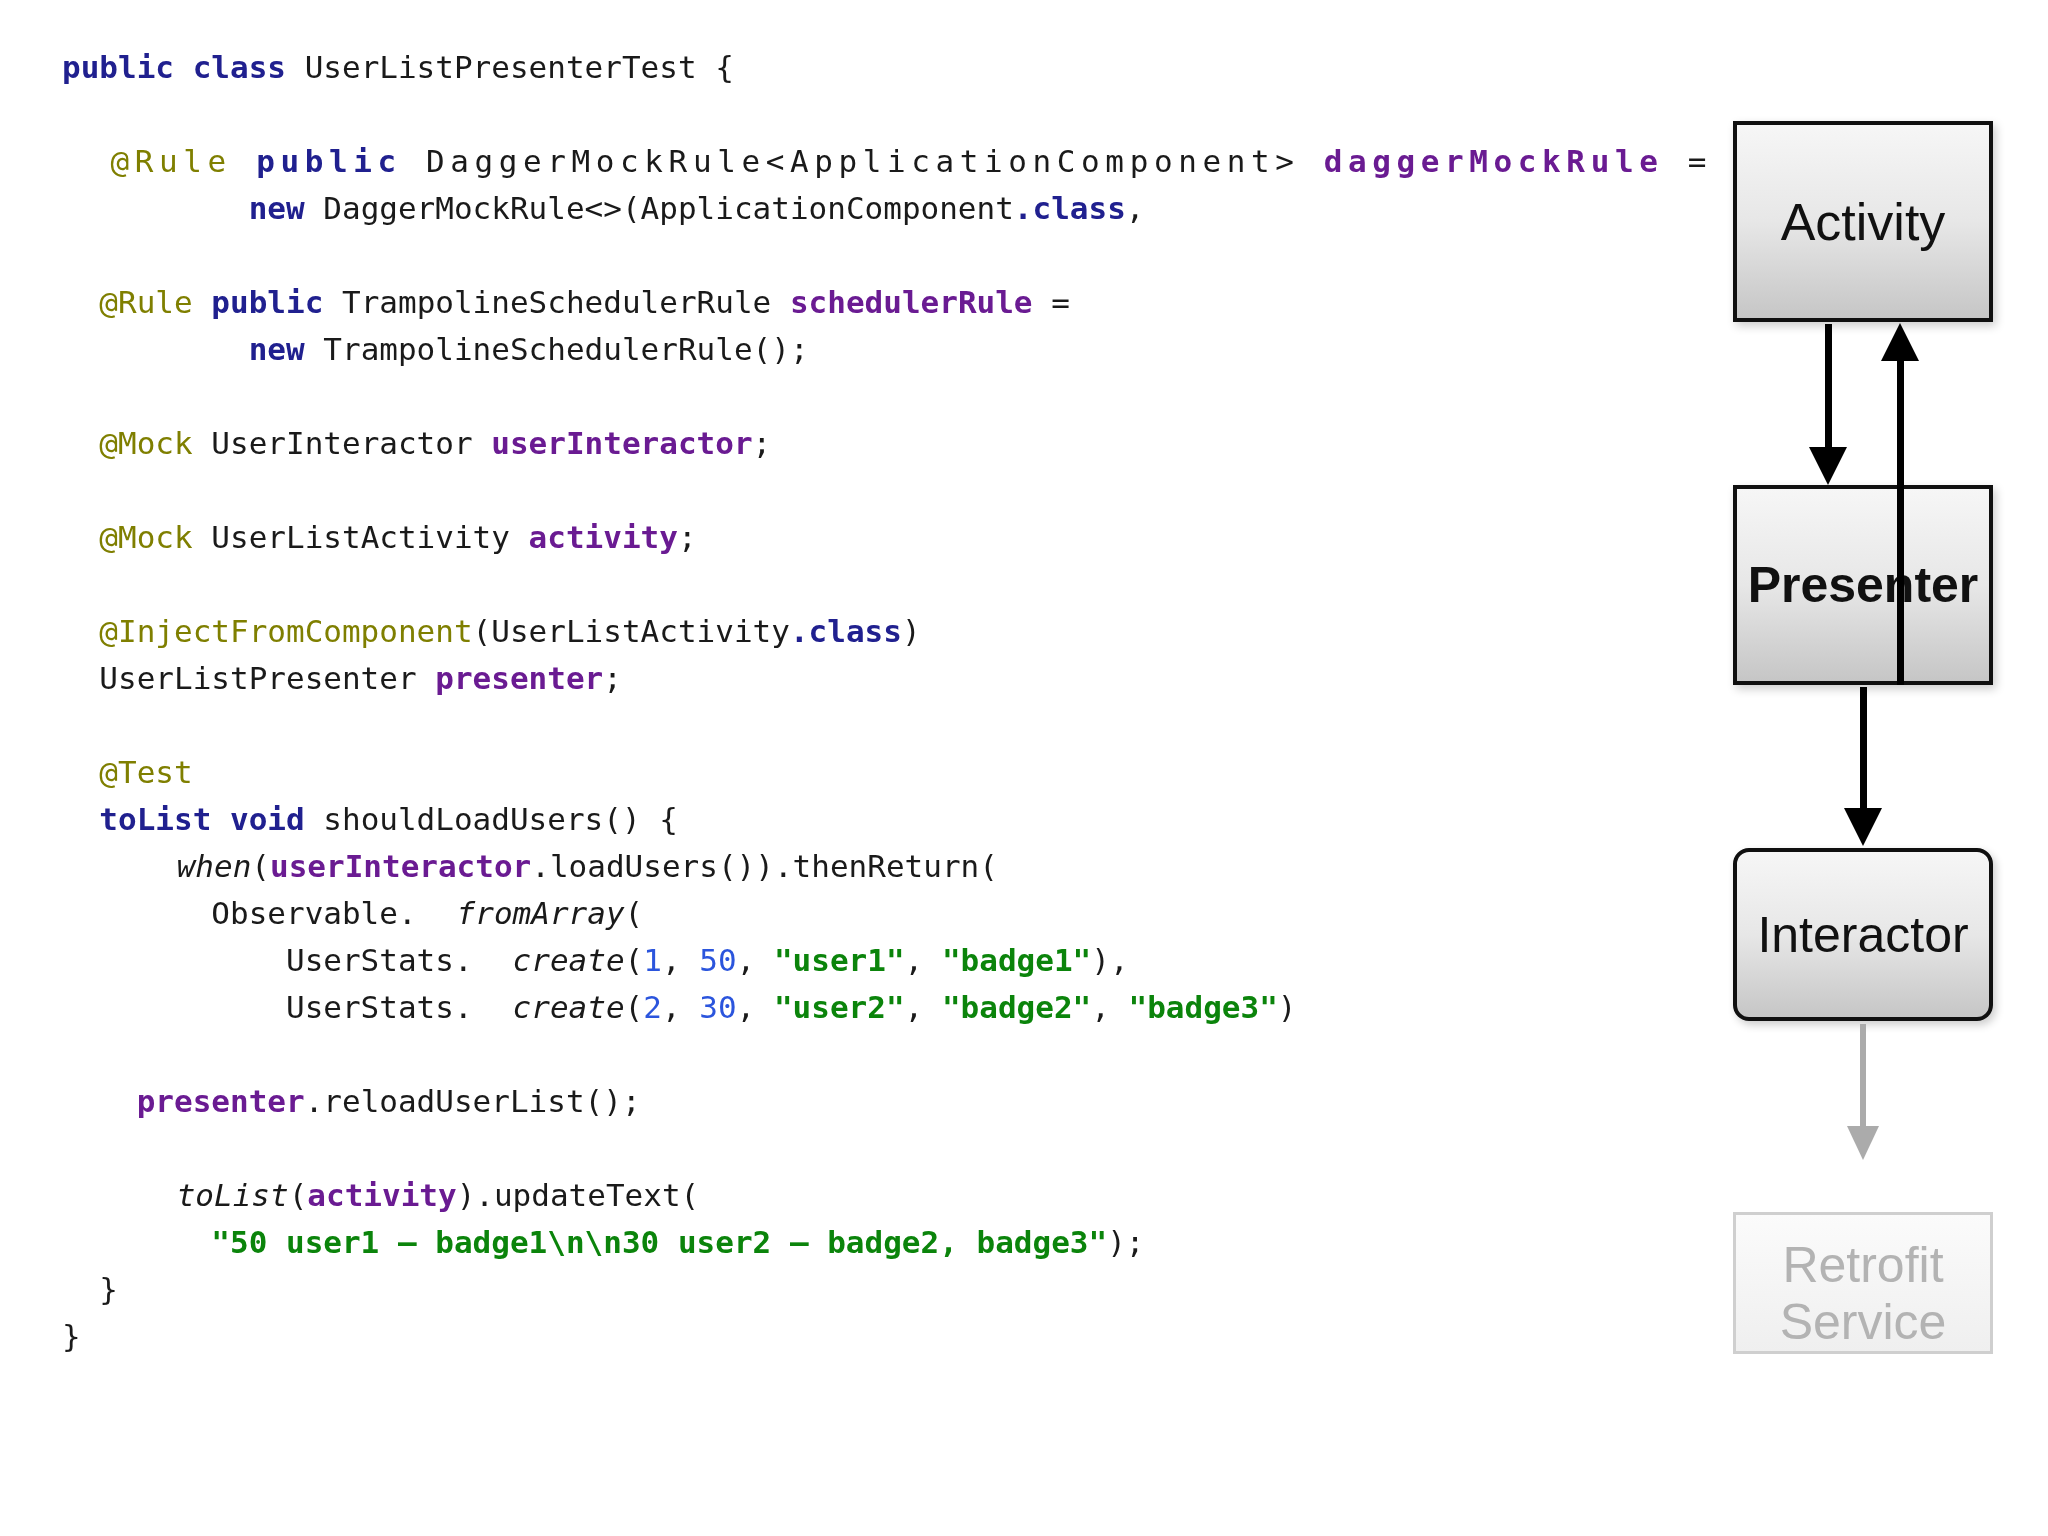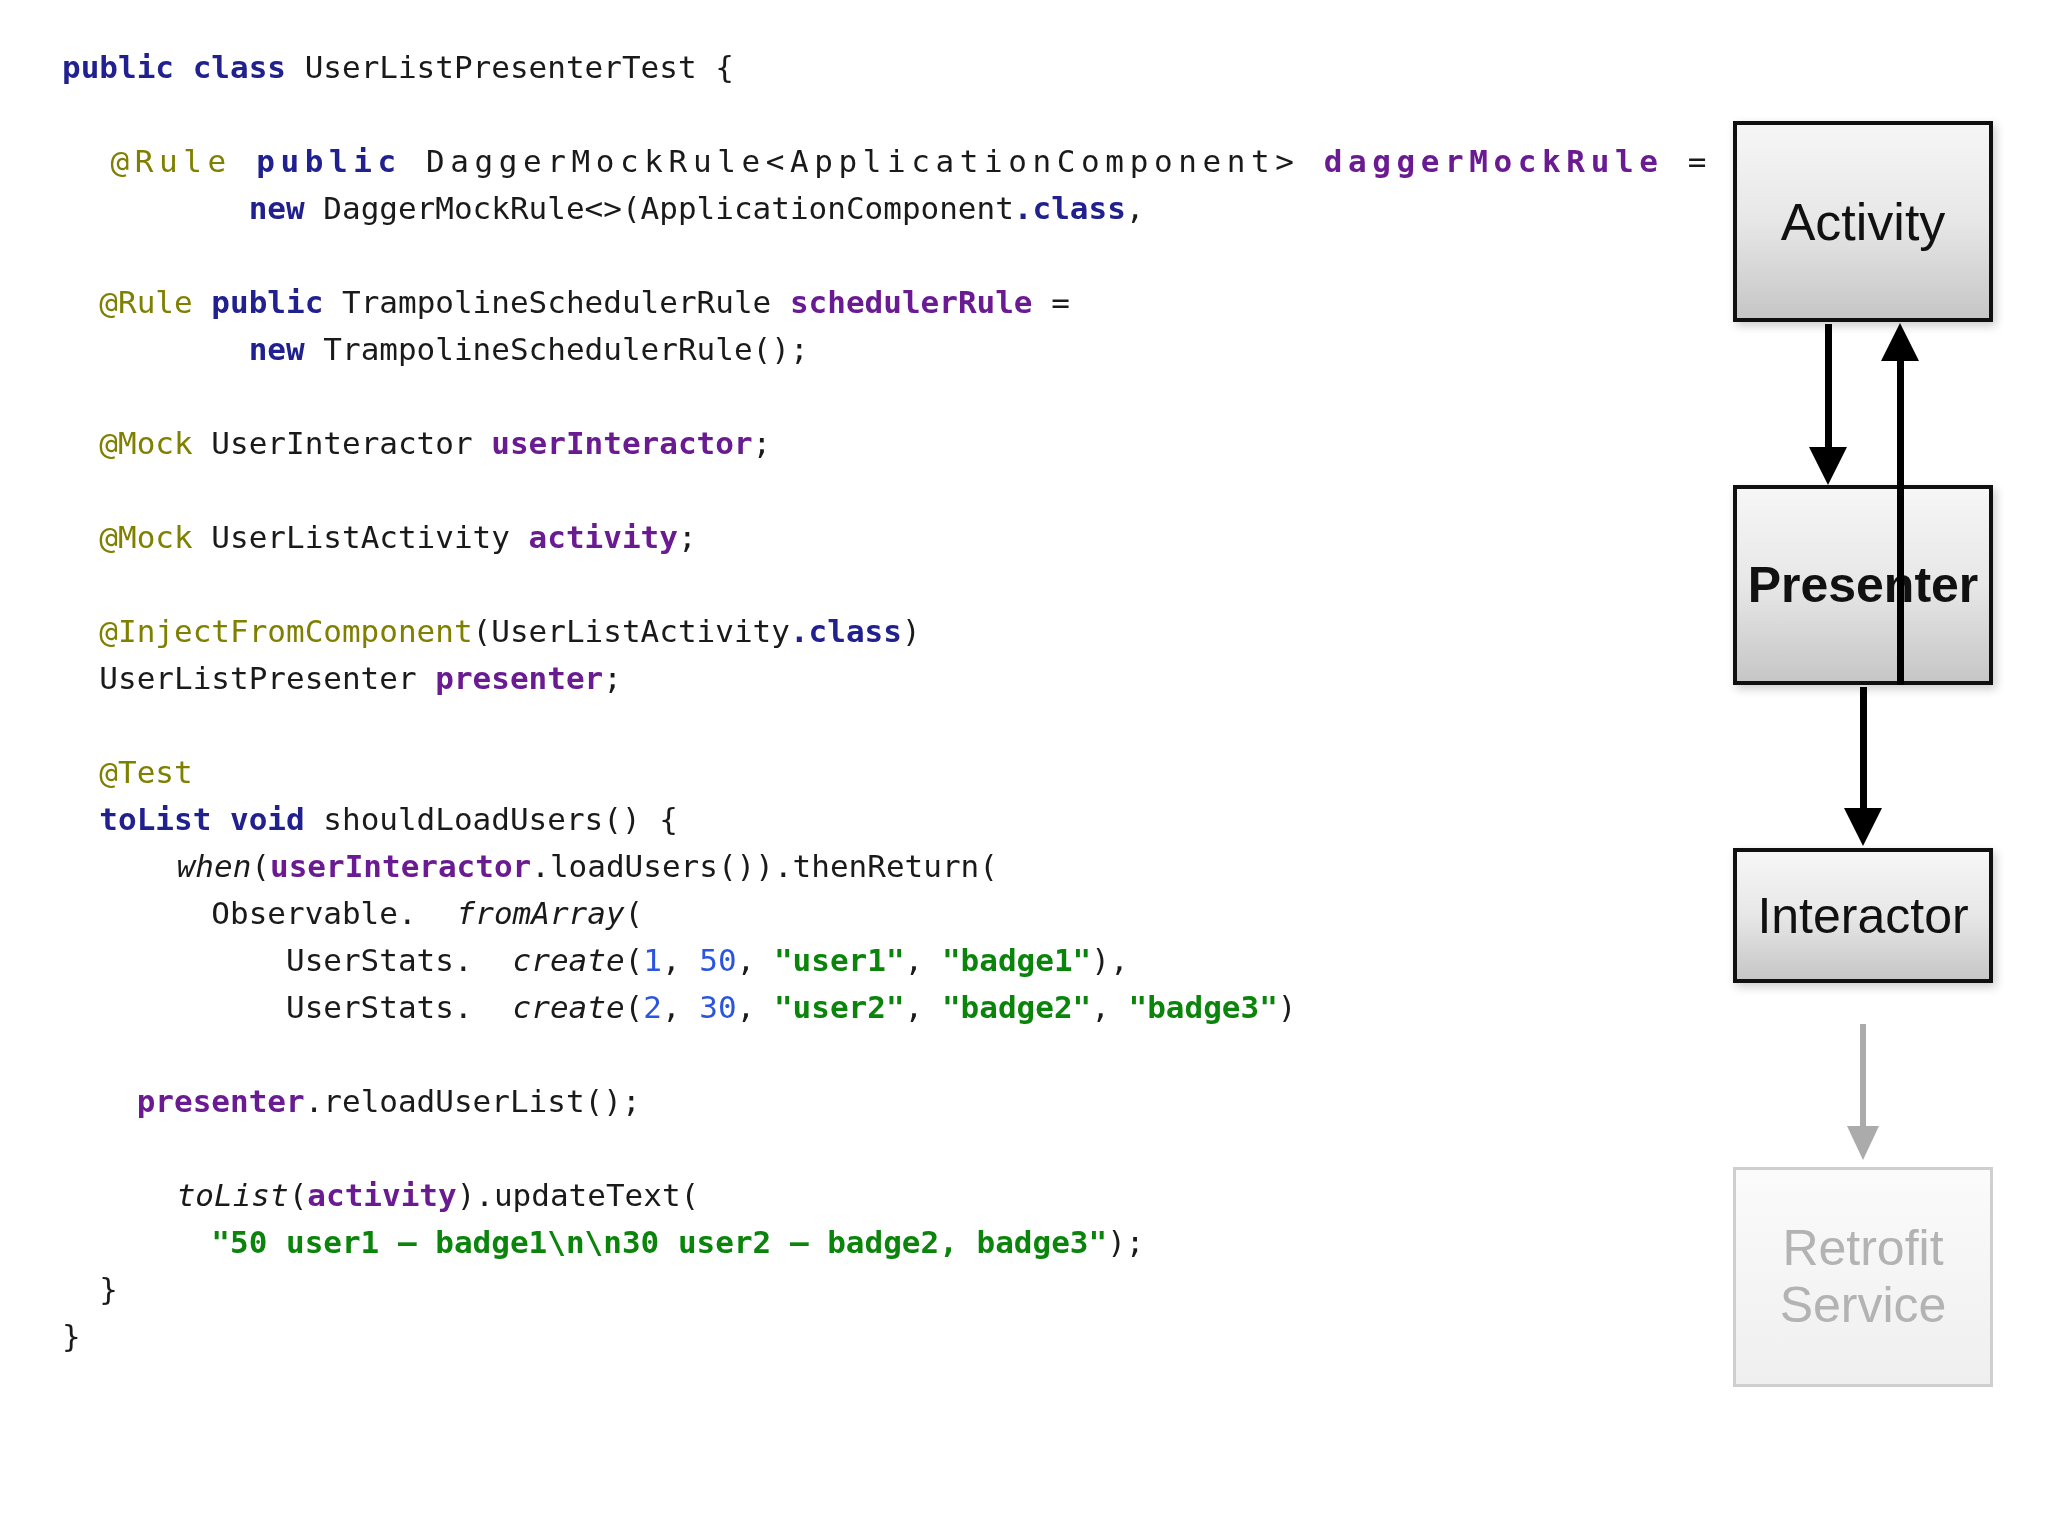--- a/index.html
+++ b/index.html
@@ -36,26 +36,26 @@
     box-sizing:border-box;
     border:4px solid #101010;
     background:linear-gradient(180deg,#f6f6f6 0%,#e7e7e7 50%,#c6c6c6 100%);
     box-shadow:3px 4px 9px rgba(0,0,0,0.20);
     display:flex; align-items:center; justify-content:center;
     text-align:center;
     color:#111111;
   }
   #box-activity   { top:121px;  height:201px; font-size:52px; }
   #box-presenter  { top:485px;  height:200px; font-size:50px; font-weight:bold; }
-  #box-interactor { top:848px;  height:135px; font-size:50px; }
+  #box-interactor { top:848px;  height:173px; font-size:50px;border-radius:16px; }
   #box-retrofit   {
-    top:1167px; height:220px; font-size:50px; line-height:1.14;
+    top:1212px; height:142px; font-size:50px; line-height:1.14;
     border:3px solid #cfcfcf;
     background:linear-gradient(180deg,#fbfbfb 0%,#efefef 100%);
-    color:#b3b3b3; box-shadow:none; padding:0 12px;
+    color:#b3b3b3; box-shadow:none; padding:0 12px;align-items:flex-end;
   }
 
   .shaft { position:absolute; }
   .head  { position:absolute; width:0; height:0; }
 
   
   #a1-shaft { left:1825px; top:324px; width:7px; height:125px; background:#000; }
   #a1-head  { left:1809px; top:447px;
               border-left:19px solid transparent; border-right:19px solid transparent;
               border-top:38px solid #000; }

